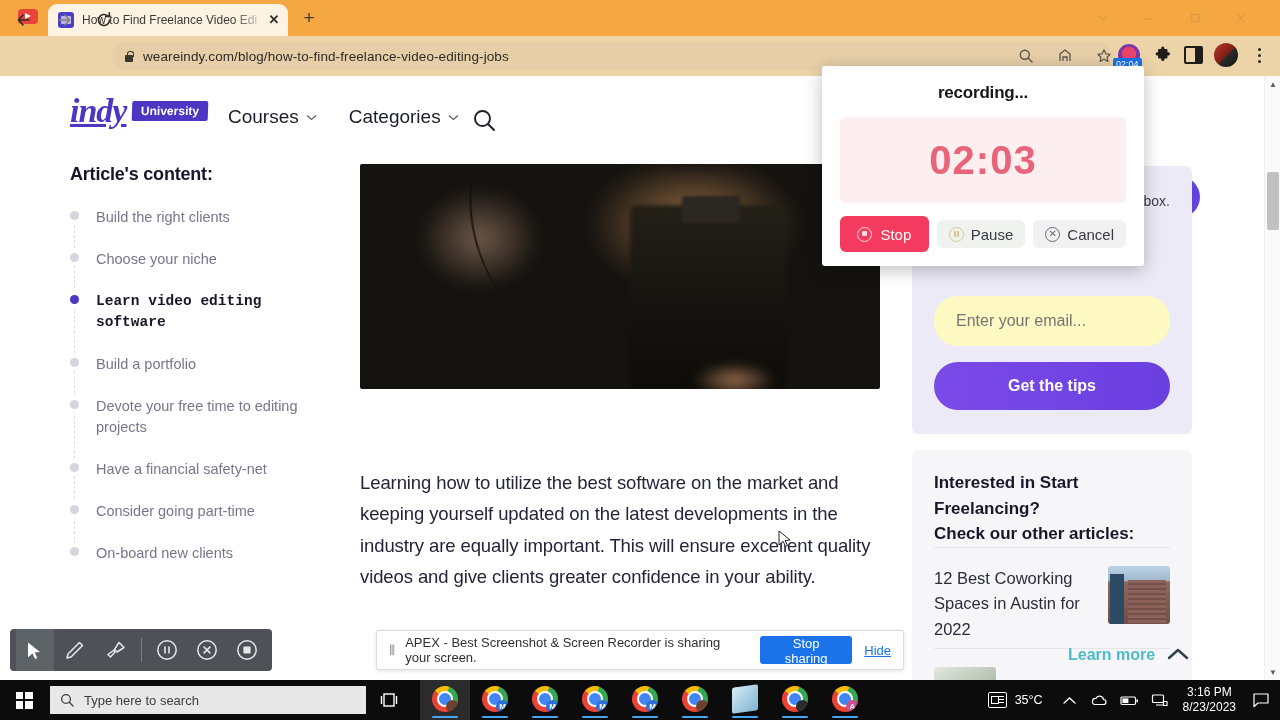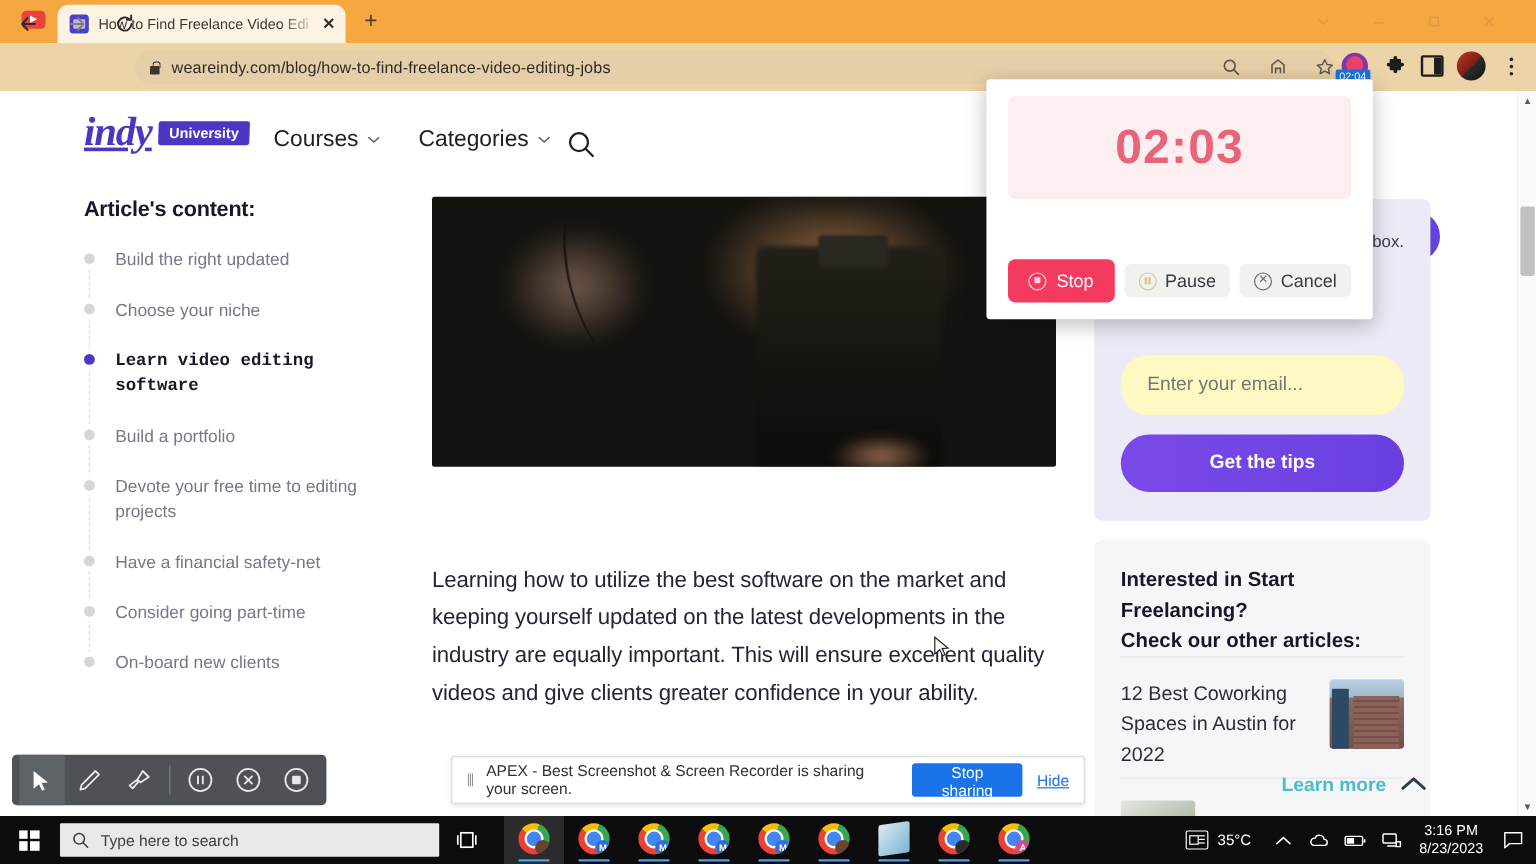--- a/index.html
+++ b/index.html
@@ -589,21 +589,21 @@
         </svg>
     </div>
 
     <div class="free-btn">free</div>
 
     <div class="toc">
       <div class="toc-title">Article's content:</div>
       <div class="toc-list">
         <div class="toc-item">
           <span class="dot"></span>
-          <span>Build the right updated</span>
+          <span>Build the right clients</span>
         </div>
         <div class="toc-item">
           <span class="dot"></span>
           <span>Choose your niche</span>
         </div>
         <div class="toc-item active">
           <span class="dot"></span>
           <span>Learn video editing software</span>
         </div>
         <div class="toc-item">
@@ -672,20 +672,21 @@
     </div>
 
     <div class="pg-scrollbar">
       <div class="pg-sb-arrow pg-sb-up">▲</div>
       <div class="pg-sb-thumb"></div>
       <div class="pg-sb-arrow pg-sb-down">▼</div>
     </div>
   </div>
 
   <div class="rec-dialog">
+    <div class="rec-title">recording...</div>
     <div class="rec-timer-box">
       <div class="rec-timer">02:03</div>
     </div>
     <div class="rec-actions">
       <button class="btn-stop">
         <span class="ic-circle"></span>
         <span>Stop</span>
       </button>
       <button class="btn-pause">
         <span class="ic-circle"></span>

